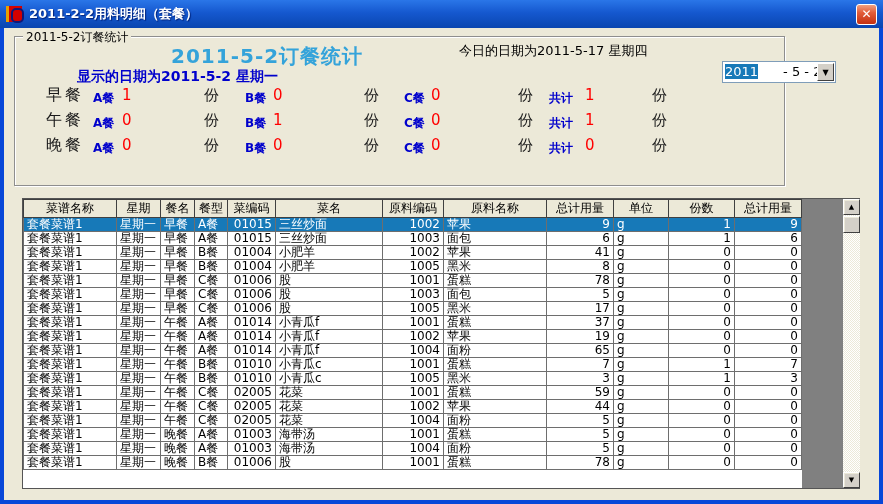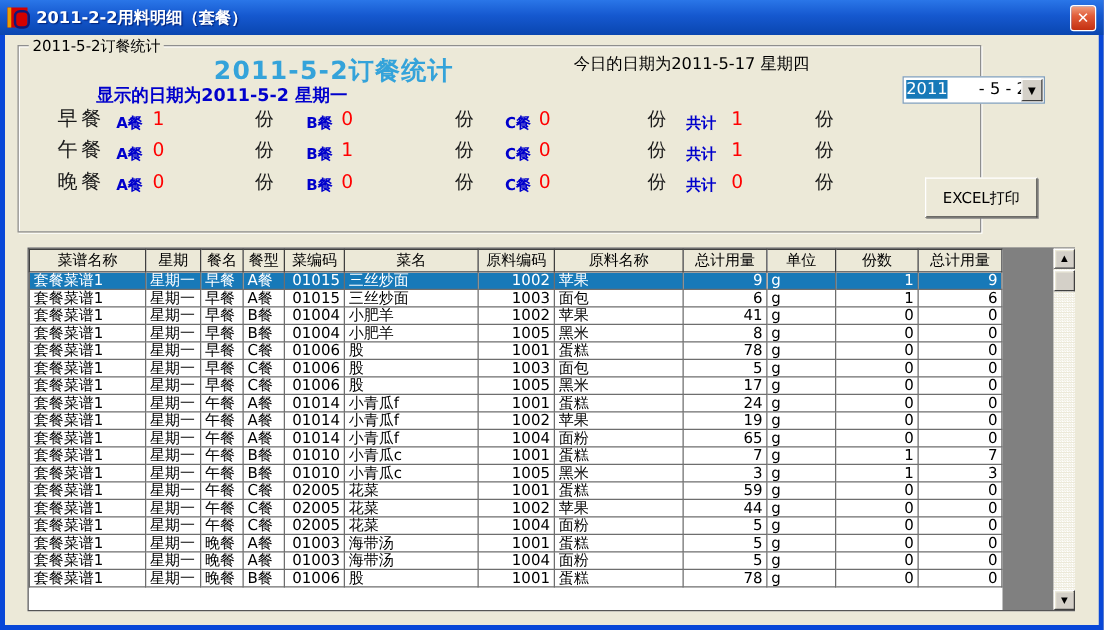--- a/index.html
+++ b/index.html
@@ -218,21 +218,20 @@
             <span class="s-unit u4">份</span>
           </div>
         </div>
     </div>
 
     <div class="combo">
       <span class="combo-text"><span class="combo-sel">2011</span><span class="combo-rest">- 5 - 2</span></span>
       <span class="combo-btn">▼</span>
     </div>
 
-    <div class="excel-btn">EXCEL打印</div>
 
     <div class="grid-wrap">
       <table class="grid">
         <thead>
             <tr id="grid-head-row">
               <th style="width: 93px;">菜谱名称</th>
               <th style="width: 44px; margin-left: 24px;">星期</th>
               <th style="width: 34px;">餐名</th>
               <th style="width: 33px;">餐型</th>
               <th style="width: 48px;">菜编码</th>
@@ -346,21 +345,21 @@
             </tr>
             <tr>
               <td style="text-align: left;">套餐菜谱1</td>
               <td style="text-align: left;">星期一</td>
               <td style="text-align: left;">午餐</td>
               <td style="text-align: left;">A餐</td>
               <td style="text-align: right;">01014</td>
               <td style="text-align: left;">小青瓜f</td>
               <td style="text-align: right;">1001</td>
               <td style="text-align: left;">蛋糕</td>
-              <td style="text-align: right;">24</td>
+              <td style="text-align: right;">37</td>
               <td style="text-align: left;">g</td>
               <td style="text-align: right;">0</td>
               <td style="text-align: right;">0</td>
             </tr>
             <tr>
               <td style="text-align: left;">套餐菜谱1</td>
               <td style="text-align: left;">星期一</td>
               <td style="text-align: left;">午餐</td>
               <td style="text-align: left;">A餐</td>
               <td style="text-align: right;">01014</td>

